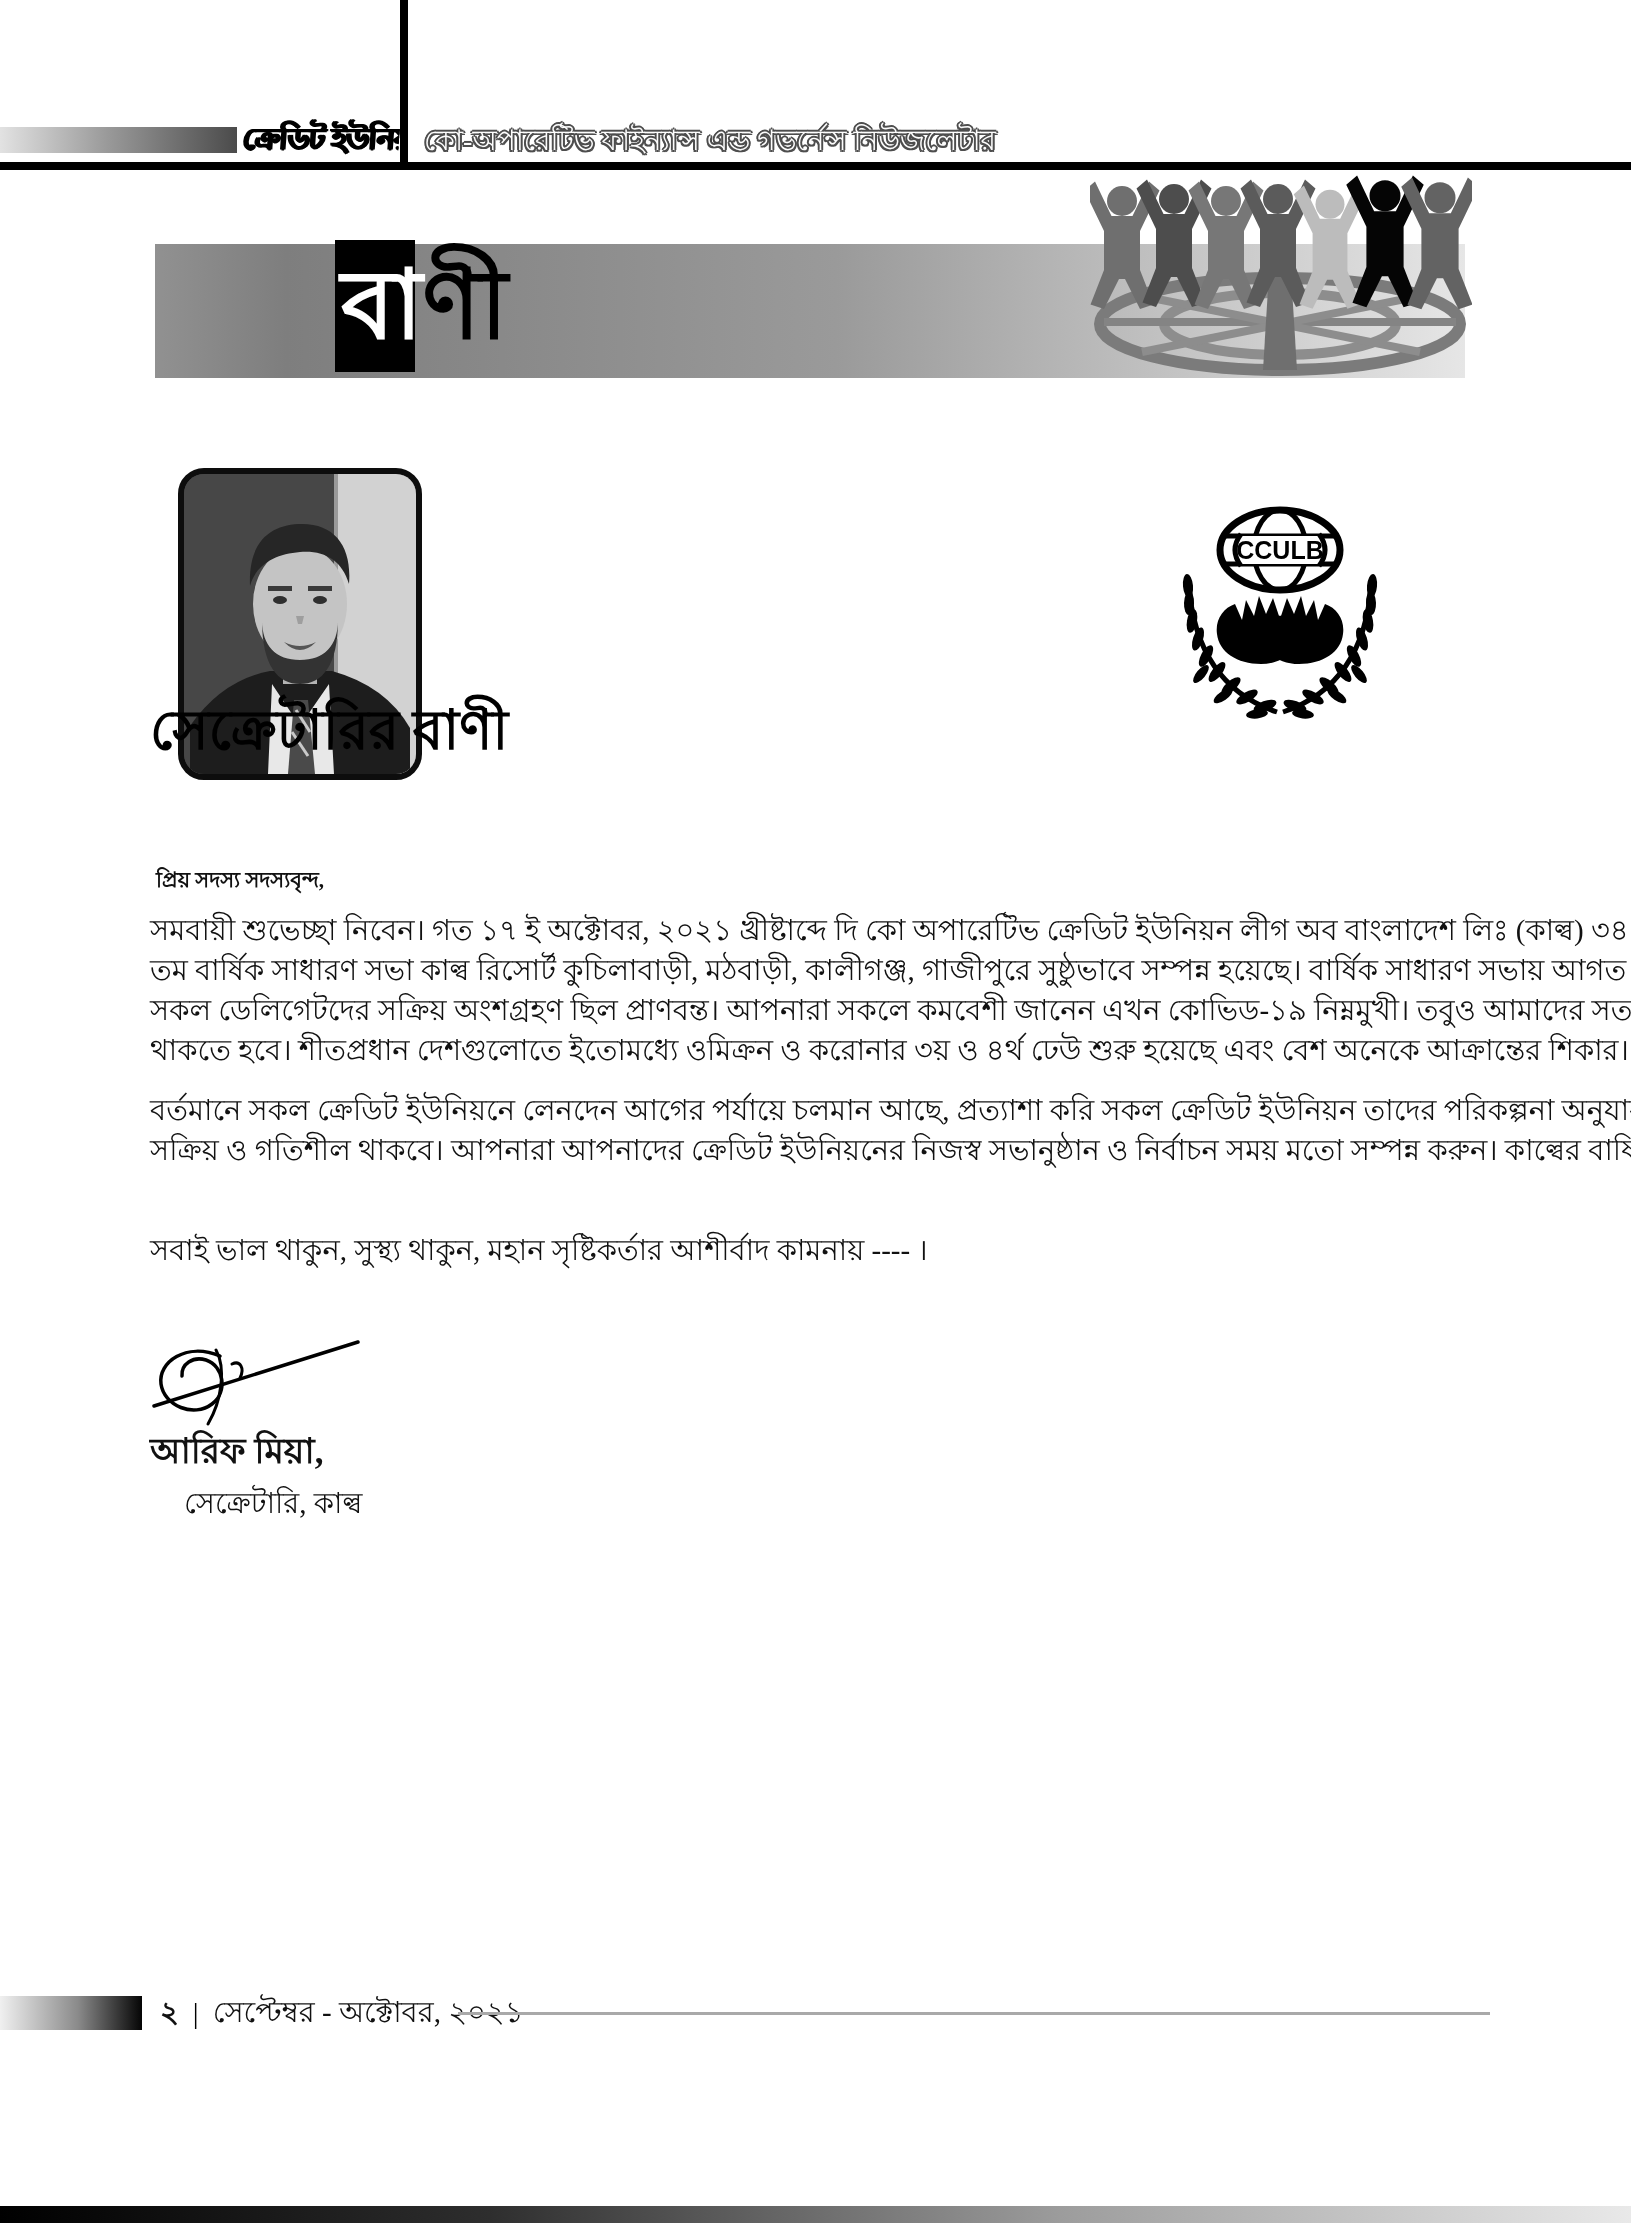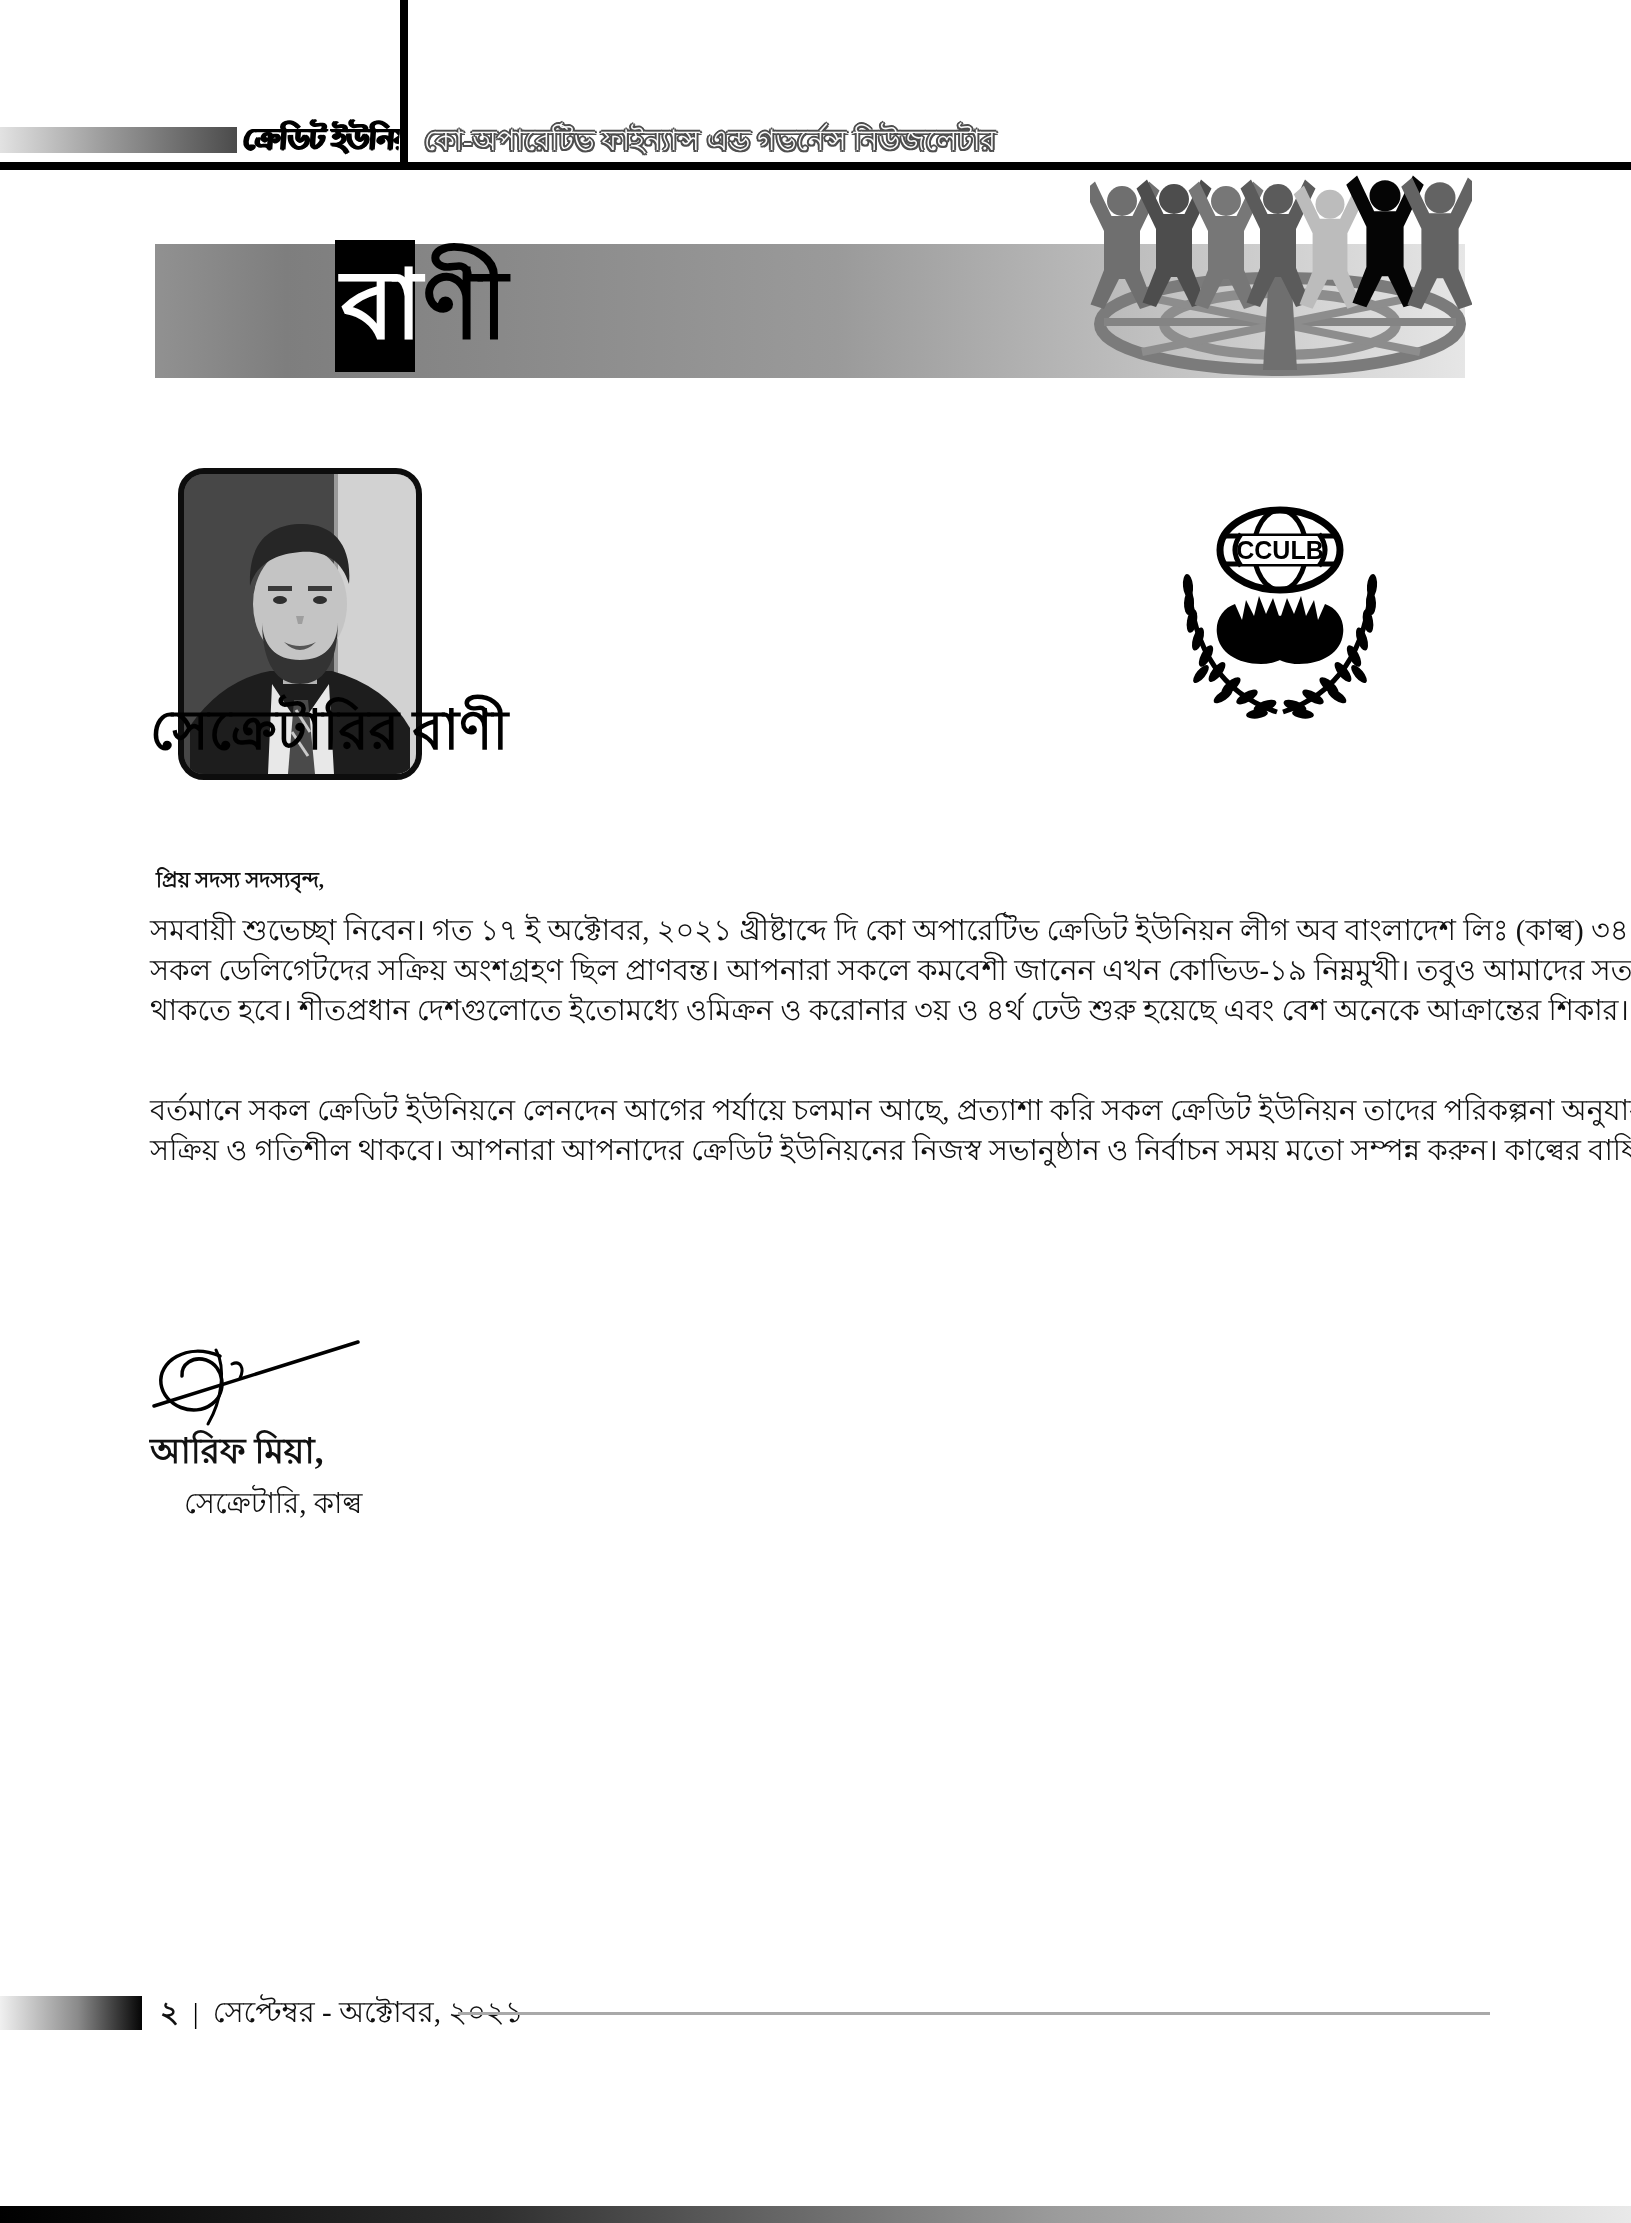--- a/index.html
+++ b/index.html
@@ -152,29 +152,33 @@
     <path d="M96,166 C72,166 54,154 52,136 C50,122 58,110 70,106 L77,122 L81,102 L89,118 L94,98 L101,116 L108,100 L114,118 C126,116 134,124 134,134 C134,152 118,166 96,166 Z" fill="#000"></path>
     <path d="M134,166 C158,166 176,154 178,136 C180,122 172,110 160,106 L153,122 L149,102 L141,118 L136,98 L129,116 L122,100 L116,118 C104,116 96,124 96,134 C96,152 112,166 134,166 Z" fill="#000"></path>
   </svg>
 
   <h1 class="article-title">সেক্রেটারির বাণী</h1>
 
   <p class="greeting">প্রিয় সদস্য সদস্যবৃন্দ,</p>
 
   <div class="para para1">
     <div class="line">সমবায়ী শুভেচ্ছা নিবেন। গত ১৭ ই অক্টোবর, ২০২১ খ্রীষ্টাব্দে দি কো অপারেটিভ ক্রেডিট ইউনিয়ন লীগ অব বাংলাদেশ লিঃ (কাল্ব) ৩৪</div>
+    <div class="line">তম বার্ষিক সাধারণ সভা কাল্ব রিসোর্ট কুচিলাবাড়ী, মঠবাড়ী, কালীগঞ্জ, গাজীপুরে সুষ্ঠুভাবে সম্পন্ন হয়েছে। বার্ষিক সাধারণ সভায় আগত</div>
     <div class="line">সকল ডেলিগেটদের সক্রিয় অংশগ্রহণ ছিল প্রাণবন্ত। আপনারা সকলে কমবেশী জানেন এখন কোভিড-১৯ নিম্নমুখী। তবুও আমাদের সতর্ক</div>
     <div class="line">থাকতে হবে। শীতপ্রধান দেশগুলোতে ইতোমধ্যে ওমিক্রন ও করোনার ৩য় ও ৪র্থ ঢেউ শুরু হয়েছে এবং বেশ অনেকে আক্রান্তের শিকার।</div>
   </div>
 
   <div class="para para2">
     <div class="line">বর্তমানে সকল ক্রেডিট ইউনিয়নে লেনদেন আগের পর্যায়ে চলমান আছে, প্রত্যাশা করি সকল ক্রেডিট ইউনিয়ন তাদের পরিকল্পনা অনুযায়ী</div>
     <div class="line">সক্রিয় ও গতিশীল থাকবে। আপনারা আপনাদের ক্রেডিট ইউনিয়নের নিজস্ব সভানুষ্ঠান ও নির্বাচন সময় মতো সম্পন্ন করুন। কাল্বের বার্ষিক</div>
   </div>
 
+  <div class="para para3">
+    <div class="line">সবাই ভাল থাকুন, সুস্থ্য থাকুন, মহান সৃষ্টিকর্তার আশীর্বাদ কামনায় ---- ।</div>
+  </div>
 
   <svg class="signature" viewBox="0 0 218 96" xmlns="http://www.w3.org/2000/svg">
     <path d="M210,8 L6,72" fill="none" stroke="#000" stroke-width="3.5" stroke-linecap="round"></path>
     <path d="M72,22 C38,8 10,28 13,50 C16,72 46,84 64,70 C80,58 76,32 58,26 C45,22 33,30 34,42" fill="none" stroke="#000" stroke-width="3.5" stroke-linecap="round"></path>
     <path d="M68,16 C78,34 74,66 60,90" fill="none" stroke="#000" stroke-width="3" stroke-linecap="round"></path>
     <path d="M84,30 C92,26 97,34 92,44" fill="none" stroke="#000" stroke-width="3" stroke-linecap="round"></path>
   </svg>
   <div class="signer-name">আরিফ মিয়া,</div>
   <div class="signer-role">সেক্রেটারি, কাল্ব</div>
 

